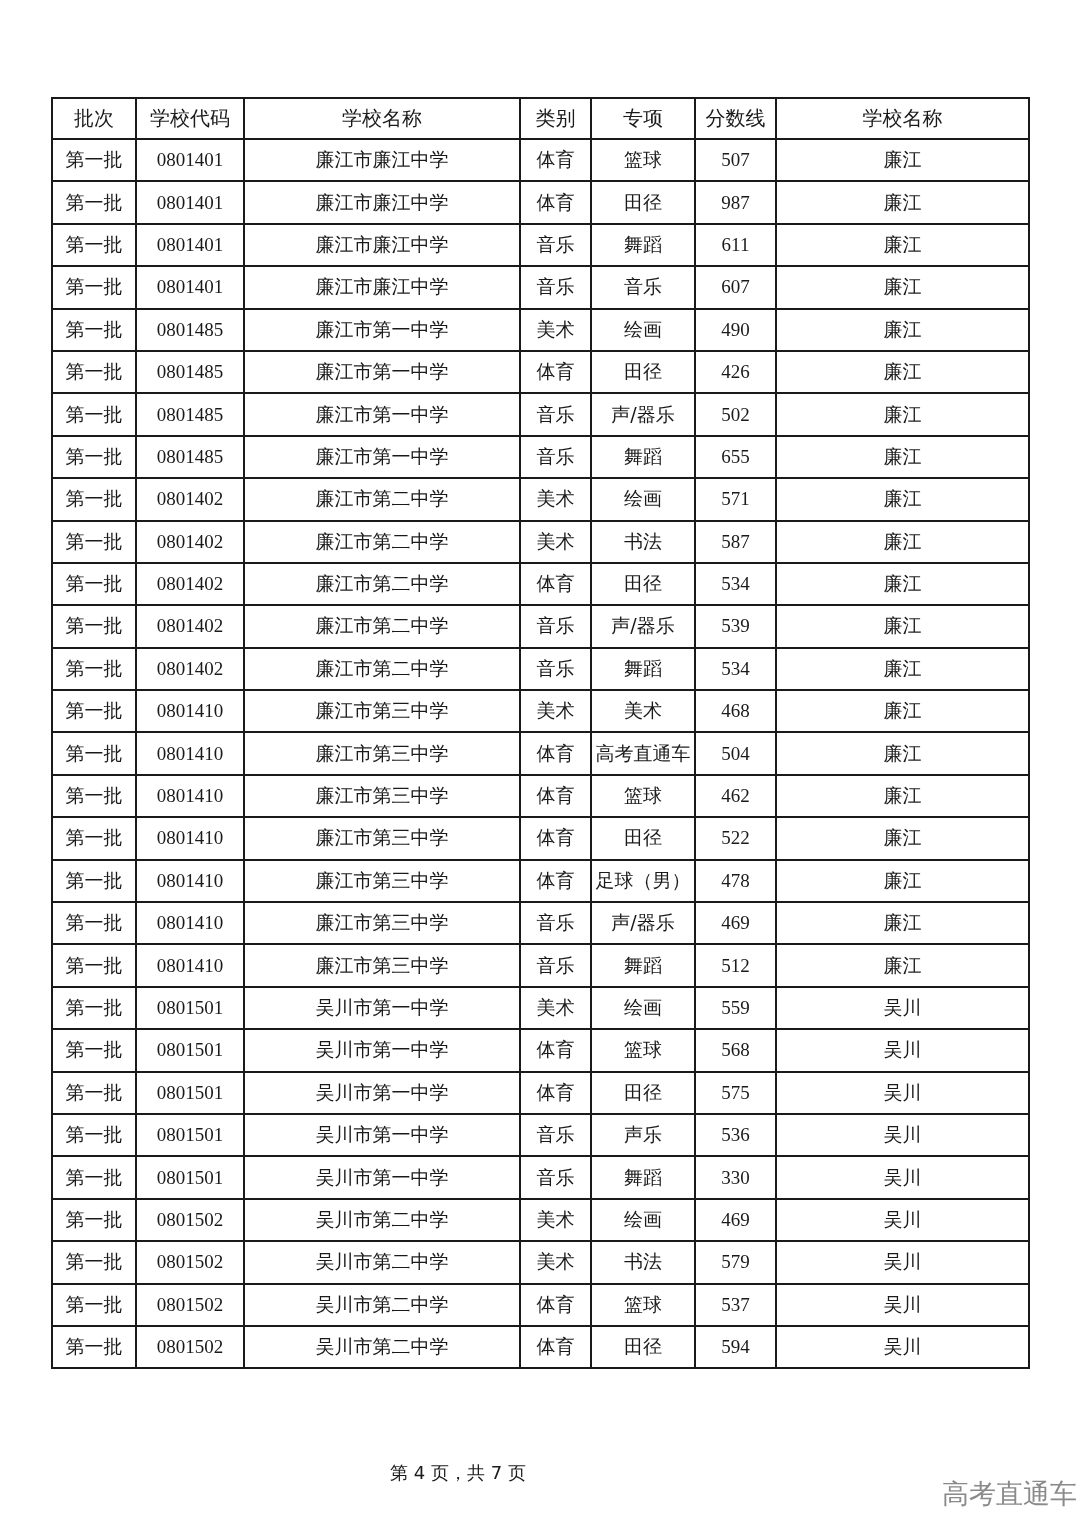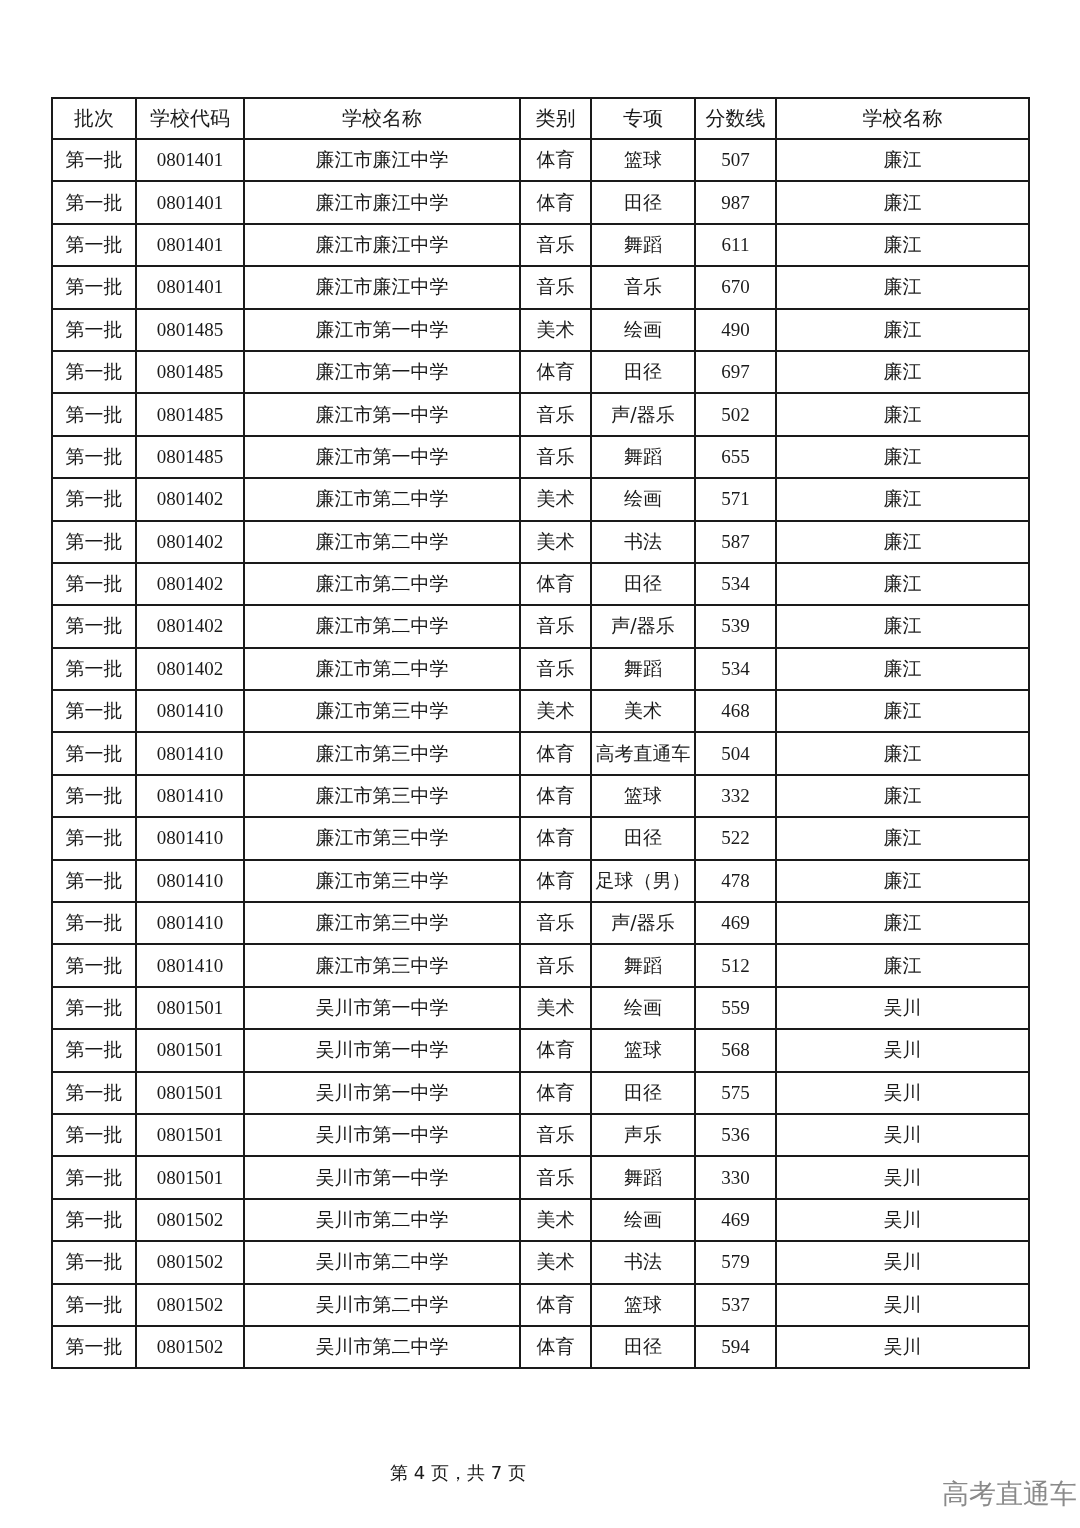--- a/index.html
+++ b/index.html
@@ -122,39 +122,39 @@
           <td>舞蹈</td>
           <td class="num">611</td>
           <td>廉江</td>
         </tr>
         <tr>
           <td>第一批</td>
           <td class="num">0801401</td>
           <td>廉江市廉江中学</td>
           <td>音乐</td>
           <td>音乐</td>
-          <td class="num">670</td>
+          <td class="num">607</td>
           <td>廉江</td>
         </tr>
         <tr>
           <td>第一批</td>
           <td class="num">0801485</td>
           <td>廉江市第一中学</td>
           <td>美术</td>
           <td>绘画</td>
           <td class="num">490</td>
           <td>廉江</td>
         </tr>
         <tr>
           <td>第一批</td>
           <td class="num">0801485</td>
           <td>廉江市第一中学</td>
           <td>体育</td>
           <td>田径</td>
-          <td class="num">697</td>
+          <td class="num">426</td>
           <td>廉江</td>
         </tr>
         <tr>
           <td>第一批</td>
           <td class="num">0801485</td>
           <td>廉江市第一中学</td>
           <td>音乐</td>
           <td>声/器乐</td>
           <td class="num">502</td>
           <td>廉江</td>
@@ -230,21 +230,21 @@
           <td>高考直通车</td>
           <td class="num">504</td>
           <td>廉江</td>
         </tr>
         <tr>
           <td>第一批</td>
           <td class="num">0801410</td>
           <td>廉江市第三中学</td>
           <td>体育</td>
           <td>篮球</td>
-          <td class="num">332</td>
+          <td class="num">462</td>
           <td>廉江</td>
         </tr>
         <tr>
           <td>第一批</td>
           <td class="num">0801410</td>
           <td>廉江市第三中学</td>
           <td>体育</td>
           <td>田径</td>
           <td class="num">522</td>
           <td>廉江</td>

